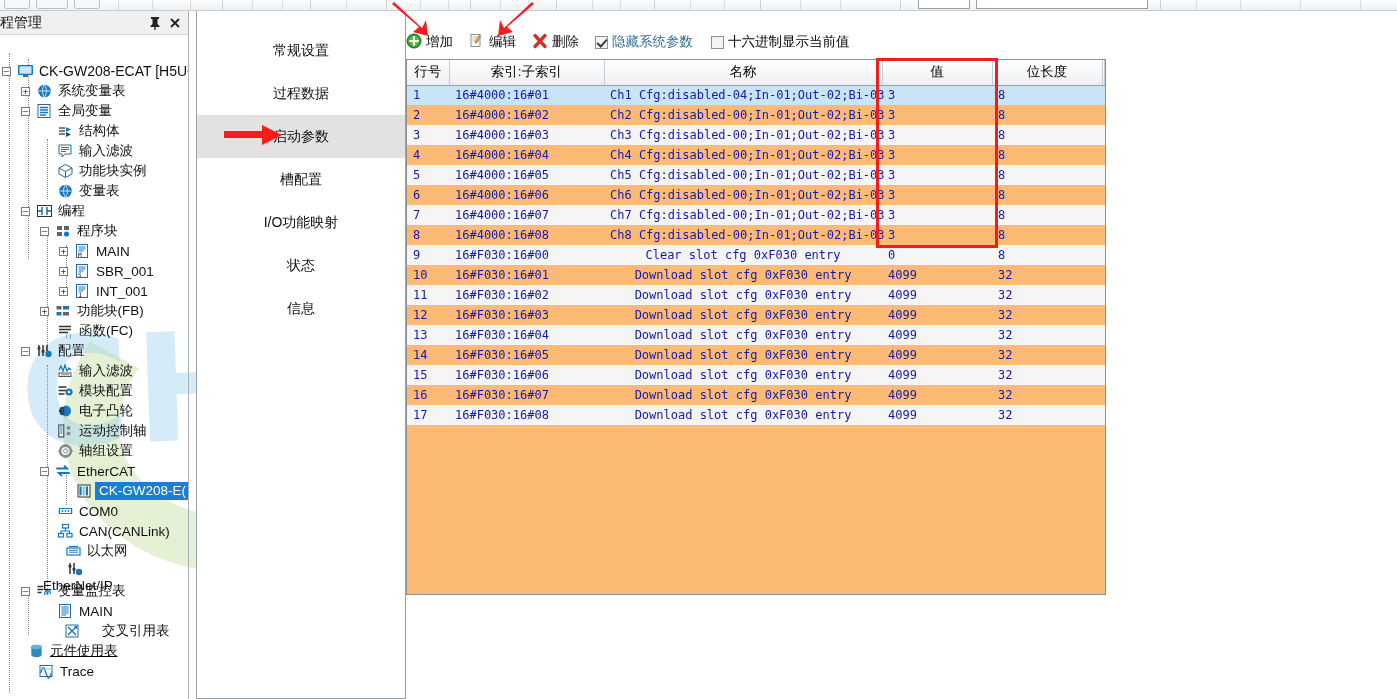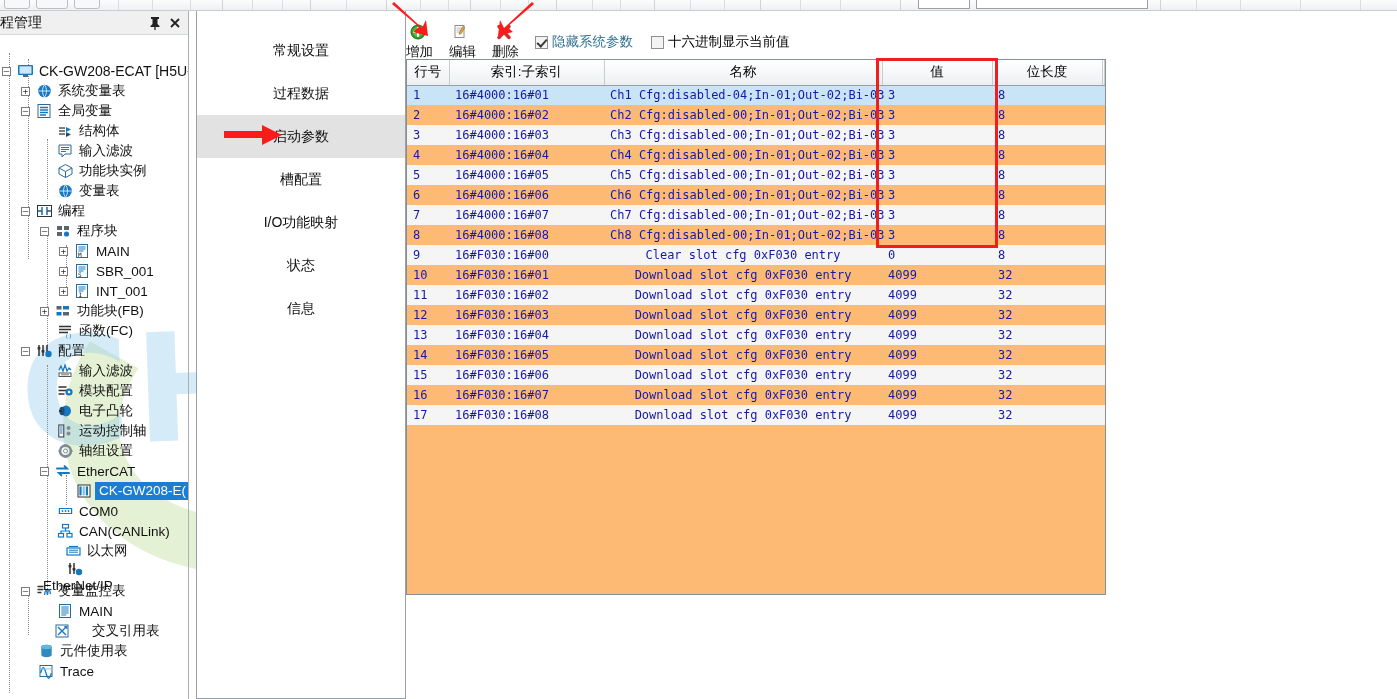--- a/index.html
+++ b/index.html
@@ -107,21 +107,21 @@
 
   
   .content {
     position:absolute; left:406px; top:11px; width:991px; height:688px;
     background:transparent; z-index:3;
   }
   .toolbar {
     position:absolute; left:0; top:16px; height:30px; display:flex; align-items:center;
     white-space:nowrap;
   }
-  .tbtn { display:flex; align-items:center; margin-right:16px; font-size:13.5px; color:#111; cursor:default;flex-direction:column; }
+  .tbtn { display:flex; align-items:center; margin-right:16px; font-size:13.5px; color:#111; cursor:default; }
   .tbtn .gi { margin-right:4px; display:inline-block; }
   .chk { display:flex; align-items:center; margin-right:18px; font-size:13.5px; cursor:default; }
   .chkbox {
     width:13px; height:13px; border:1px solid #8d9196; background:#f3f3f3; margin-right:4px;
     position:relative; display:inline-block;
   }
   .chkbox.on::after {
     content:""; position:absolute; left:3px; top:0px; width:4px; height:8px;
     border:solid #3a3a3a; border-width:0 2px 2px 0; transform:rotate(42deg);
   }
@@ -534,32 +534,32 @@
           <div class="tnode" style="left: 40px; top: 566px;">
             <span style="display: inline-block; width: 17px;"></span>
             <span class="tico">
               <svg class="ic" viewBox="0 0 17 16">
                 <rect x="2.5" y="1.5" width="11" height="13" fill="#fff" stroke="#2a6a9a"></rect>
                 <path d="M4.3 4h7.4M4.3 6h7.4M4.3 8h7.4M4.3 10h7.4M4.3 12h5" stroke="#1778c2" stroke-width="1.1"></path>
               </svg>
             </span>
             <span class="tlabel">MAIN</span>
           </div>
-          <div class="tnode" style="left: 21px; top: 586px; gap: 16px;">
+          <div class="tnode" style="left: 31px; top: 586px; gap: 16px;">
             <span style="display: inline-block; width: 17px;"></span>
             <span class="tico">
               <svg class="ic" viewBox="0 0 17 16">
                 <rect x="2" y="2" width="12" height="12" fill="#fff" stroke="#2a6a9a"></rect>
                 <path d="M4 12l8-8M4 4l8 8" stroke="#1778c2" stroke-width="1.4"></path>
                 <path d="M10.4 3.6h2.2v2.2" stroke="#1778c2" fill="none" stroke-width="1.3"></path>
               </svg>
             </span>
             <span class="tlabel">交叉引用表</span>
           </div>
-          <div class="tnode" style="left: 21px; top: 606px;">
+          <div class="tnode" style="left: 11px; top: 606px; text-decoration: underline;">
             <span style="display: inline-block; width: 17px;"></span>
             <span class="tico">
               <svg class="ic" viewBox="0 0 17 16">
                 <ellipse cx="8.5" cy="4" rx="5.2" ry="2.2" fill="#3d9bd1"></ellipse>
                 <path d="M3.3 4v8c0 1.2 2.3 2.2 5.2 2.2s5.2-1 5.2-2.2V4" fill="#2f8ac0"></path>
                 <ellipse cx="8.5" cy="4" rx="5.2" ry="2.2" fill="#62b6e0"></ellipse>
               </svg>
             </span>
             <span class="tlabel">元件使用表</span>
           </div>

